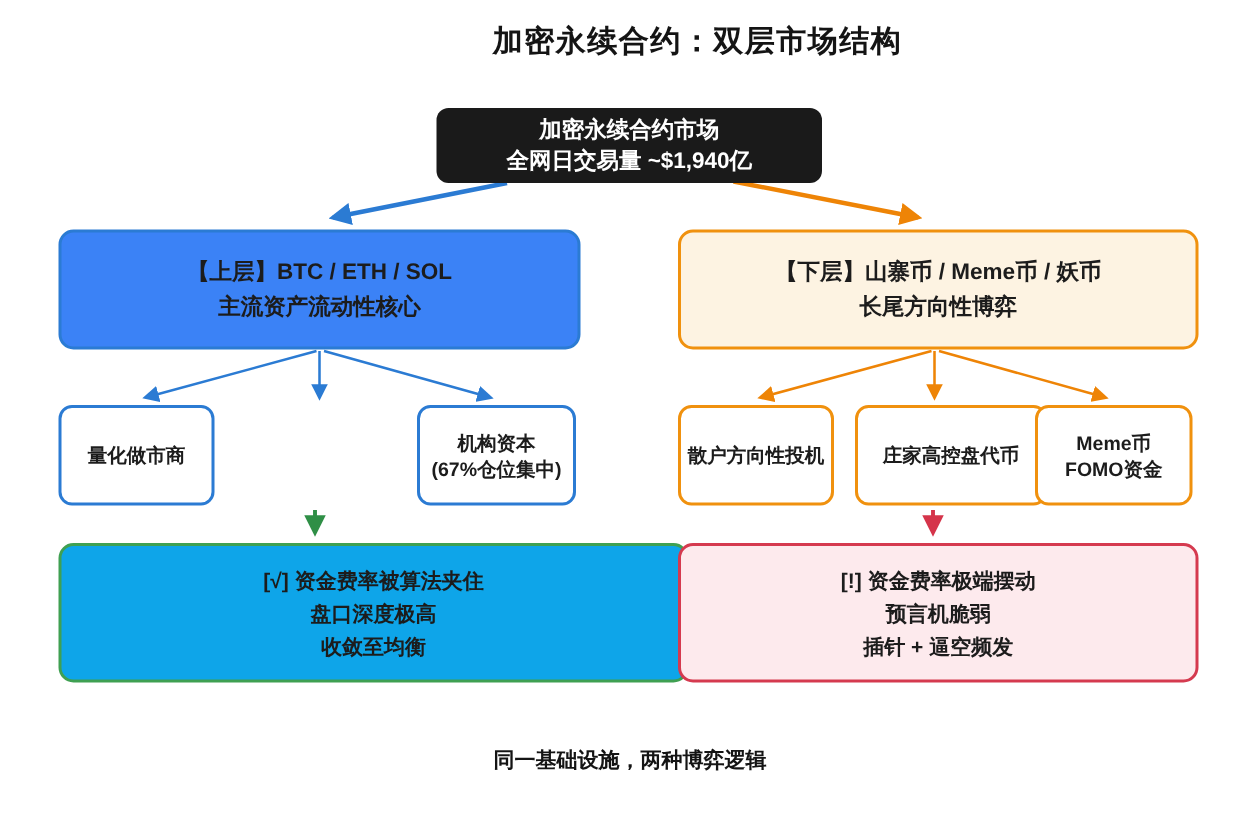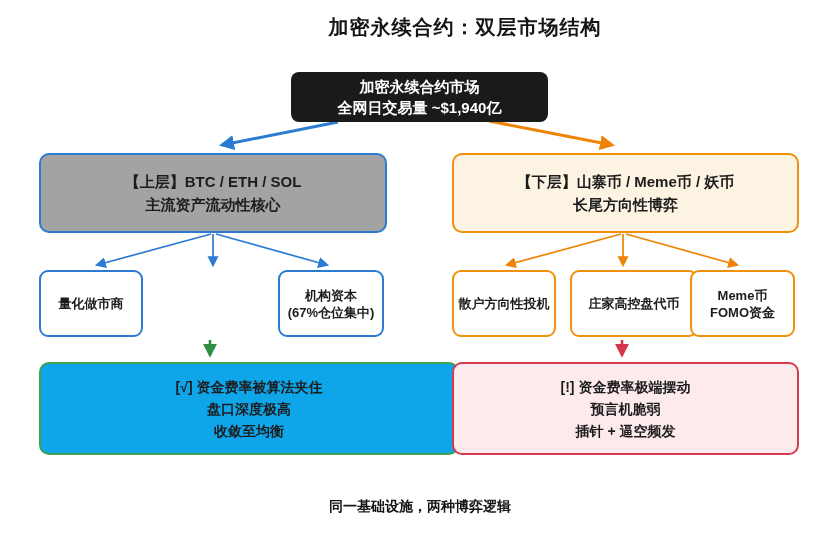--- a/index.html
+++ b/index.html
@@ -15,21 +15,21 @@
   .arrows{position:absolute;top:0;left:0;width:840px;height:552px;pointer-events:none;}
   .box{
     position:absolute;display:flex;flex-direction:column;justify-content:center;
     align-items:center;text-align:center;box-sizing:border-box;border-radius:10px;
   }
   .root{
     left:291px;top:72px;width:257px;height:50px;background:#1a1a1a;color:#ffffff;
     border-radius:8px;font-size:15px;line-height:21px;
   }
   .tier{width:348px;height:80px;top:153px;border:2px solid;font-size:15px;line-height:23px;}
-  .tier-upper{left:39px;background:#a3a3a3;border-color:#2b7bd3;}
+  .tier-upper{left:39px;background:#3b82f6;border-color:#2b7bd3;}
   .tier-lower{left:452px;width:347px;background:#fdf3e2;border-color:#f0910e;}
   .sub{
     top:270px;height:67px;background:#ffffff;border:2px solid;border-radius:9px;
     font-size:13px;line-height:17px;
   }
   .sub-blue{border-color:#2b7bd3;}
   .sub-orange{border-color:#f0910e;}
   .sub-u1{left:39px;width:104px;}
   .sub-u2{left:158px;width:105px;}
   .sub-u3{left:278px;width:106px;}

